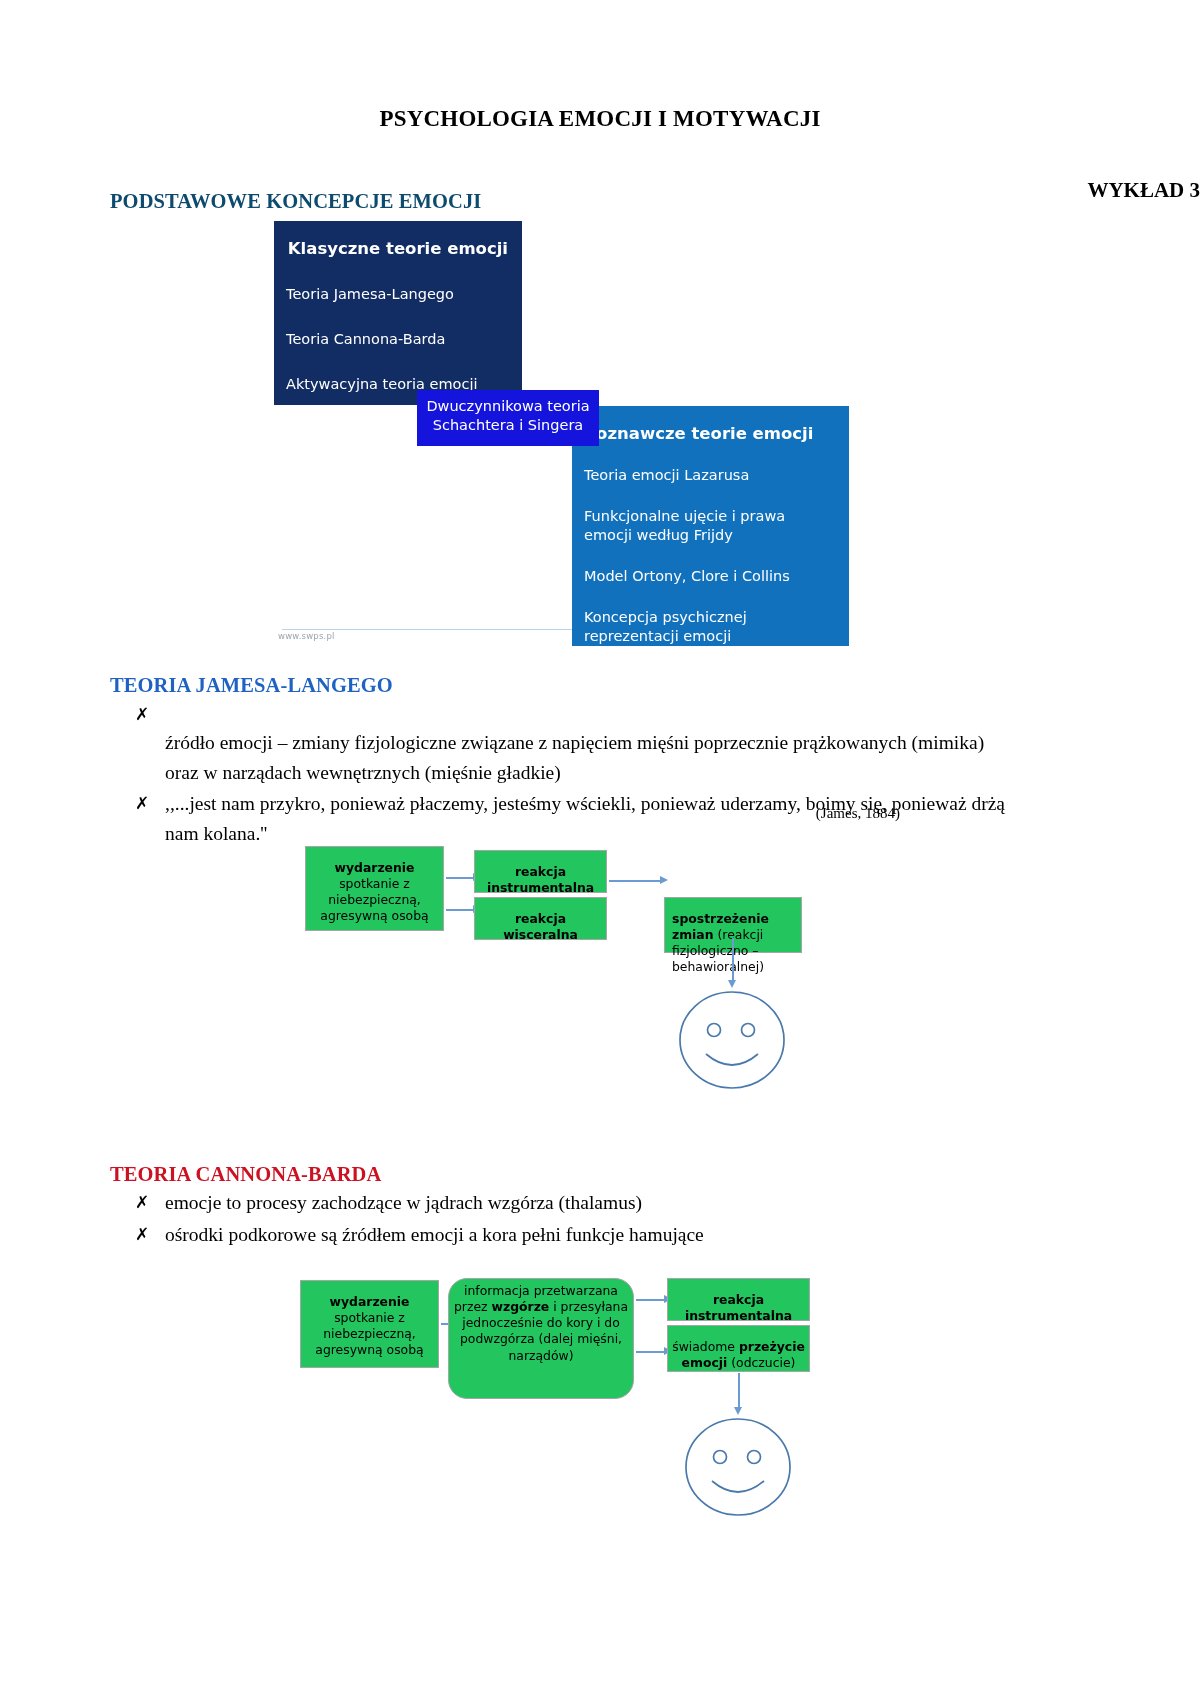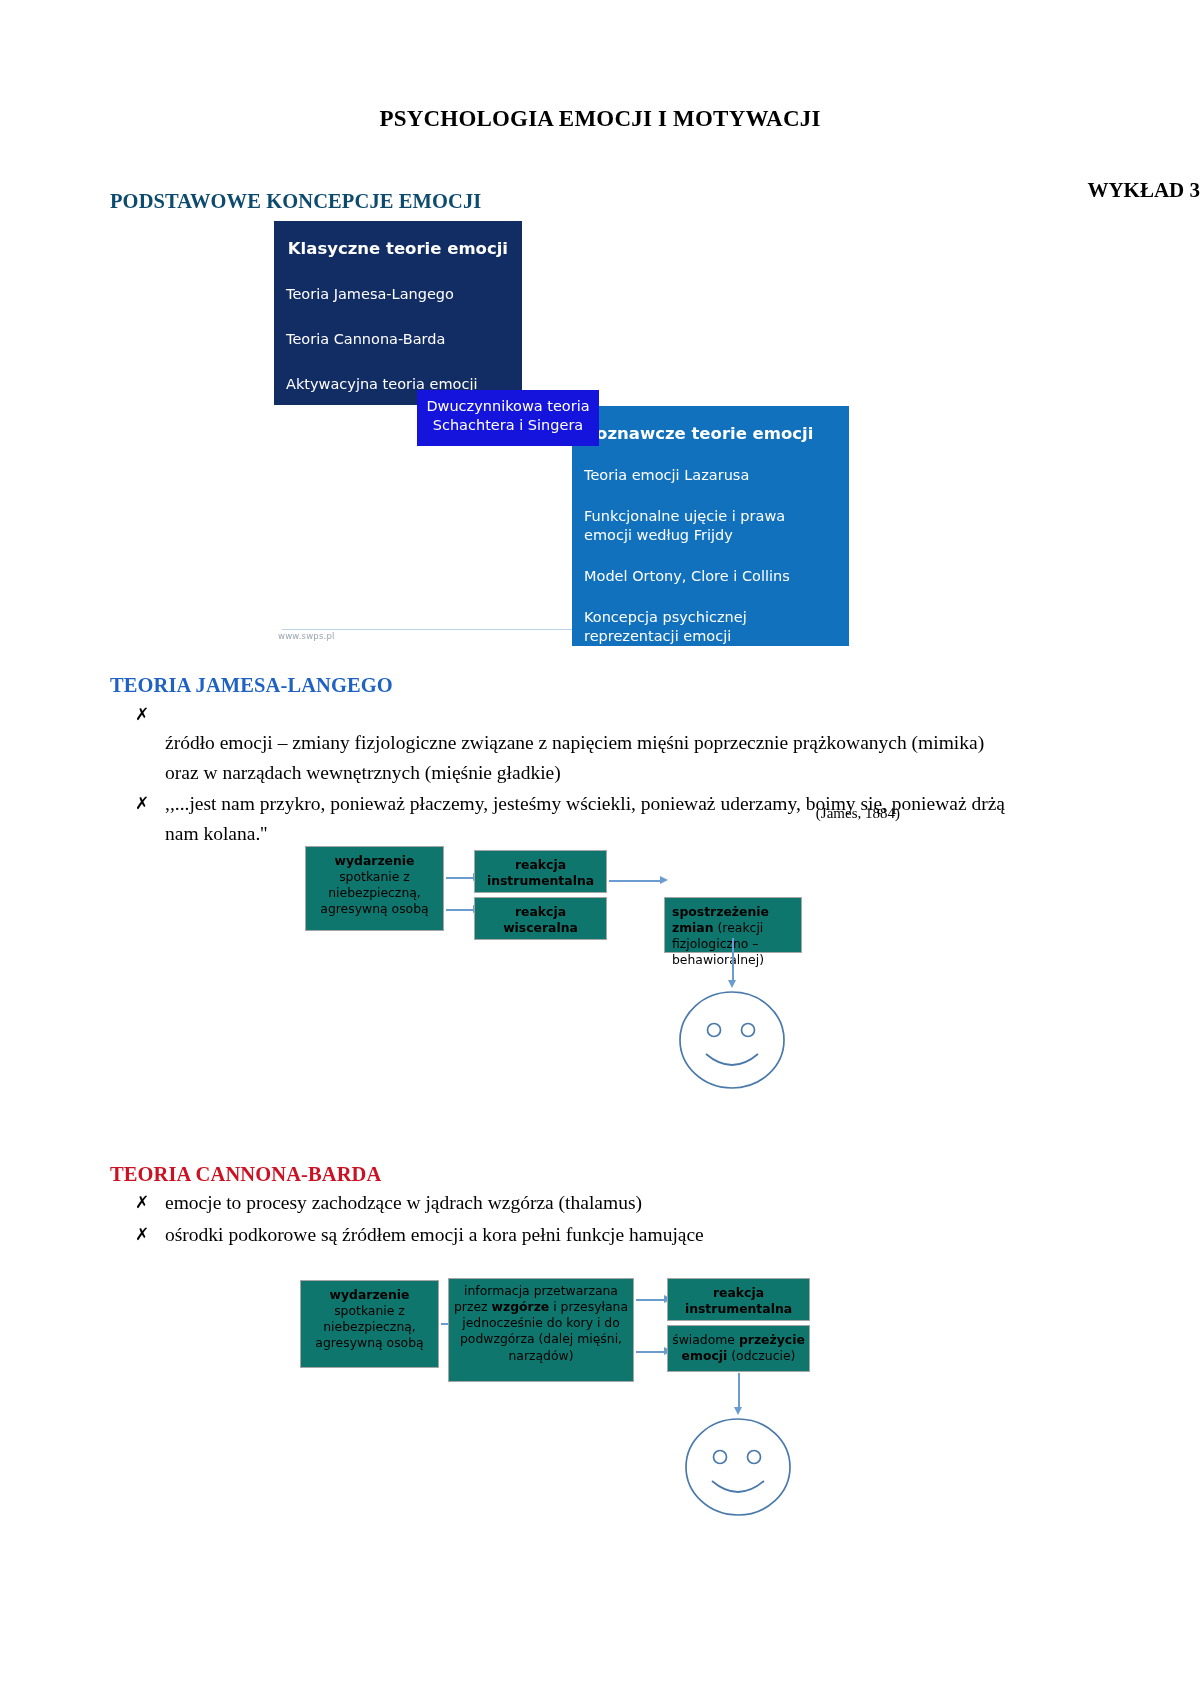--- a/index.html
+++ b/index.html
@@ -147,27 +147,27 @@
     color: #9aa4ad;
     letter-spacing: 0.2px;
   }
 
   
   .flow { position: absolute; }
   .fbox {
     position: absolute;
     box-sizing: border-box;
     border: 1px solid #a6a6a6;
-    background: #0f766e;
+    background: #22c55e;
     font-family: "DejaVu Sans", "Liberation Sans", sans-serif;
     font-size: 12.4px;
     line-height: 1.30;
     color: #000000;
     text-align: center;
-    padding: 6px 4px;
+    padding: 13px 4px;
   }
   .fbox .b { font-weight: bold; }
   .fbox.left-align { text-align: left; padding-left: 7px; }
   .arrow-line {
     position: absolute;
     background: #6a9bd1;
     height: 1.6px;
   }
   .arrow-head {
     position: absolute;
@@ -302,21 +302,21 @@
   <div class="flow" style="left:295px; top:1275px; width:640px; height:330px;">
 
     <div class="fbox" style="left:5px; top:5px; width:139px; height:88px;">
       <span class="b">wydarzenie</span><br>
       <span>spotkanie z niebezpieczną, agresywną osobą</span>
     </div>
 
     <div class="arrow-line" style="left:146px; top:48px; width:26px;"></div>
     <div class="arrow-head" style="left:171px; top:44px;"></div>
 
-    <div class="fbox" style="left:153px; top:3px; width:186px; height:104px; padding-top:4px;">
+    <div class="fbox" style="left:153px; top:3px; width:186px; height:121px; padding-top:4px;border-radius:19px;">
       <span>informacja przetwarzana przez</span>
       <span class="b">wzgórze</span>
       <span>i przesyłana jednocześnie do kory i do podwzgórza (dalej mięśni, narządów)</span>
     </div>
 
     <div class="arrow-line" style="left:341px; top:24px; width:29px;"></div>
     <div class="arrow-head" style="left:369px; top:20px;"></div>
 
     <div class="arrow-line" style="left:341px; top:76px; width:29px;"></div>
     <div class="arrow-head" style="left:369px; top:72px;"></div>

